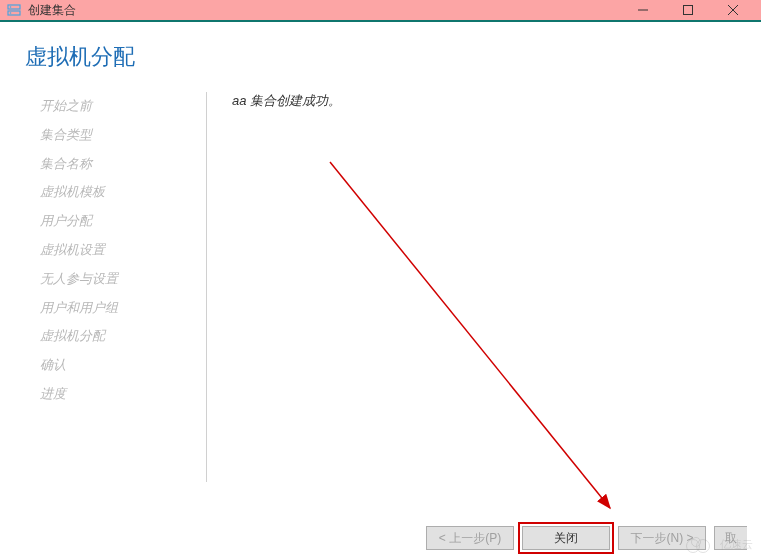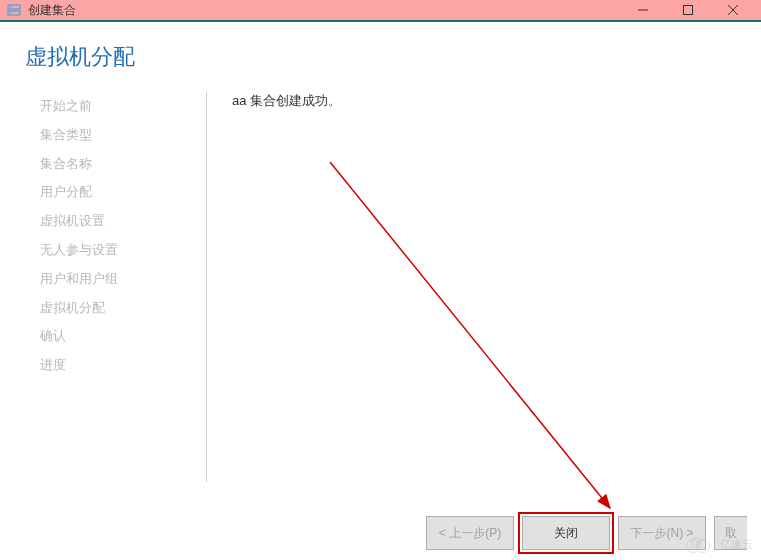--- a/index.html
+++ b/index.html
@@ -54,20 +54,21 @@
     .page-title {
       font-size: 22px;
       color: #1e6db5;
       font-weight: normal;
       margin-bottom: 20px;
       padding-left: 5px;
     }
     .main-columns {
       display: flex;
       height: 390px;
+      font-style: italic;
     }
     .sidebar {
       width: 168px;
       flex-shrink: 0;
     }
     .sidebar-item {
       padding: 4px 0 4px 20px;
       font-size: 13px;
       color: #b8b8b8;
       cursor: default;
@@ -94,21 +95,21 @@
     }
     .button-bar {
       position: absolute;
       bottom: 10px;
       right: 14px;
       display: flex;
       gap: 8px;
     }
     .wiz-btn {
       min-width: 88px;
-      height: 34px;
+      height: 24px;
       border: 1px solid #adadad;
       background: #e1e1e1;
       font-size: 12px;
       color: #333;
       padding: 0 10px;
       cursor: default;
       font-family: inherit;
     }
     .wiz-btn:disabled {
       color: #a0a0a0;
@@ -189,20 +190,21 @@
 </div>
 
 <div class="content-area">
   <h1 class="page-title">虚拟机分配</h1>
 
   <div class="main-columns">
     <div class="sidebar">
       <div class="sidebar-item">开始之前</div>
       <div class="sidebar-item">集合类型</div>
       <div class="sidebar-item">集合名称</div>
+      <div class="sidebar-item">虚拟机模板</div>
       <div class="sidebar-item">用户分配</div>
       <div class="sidebar-item">虚拟机设置</div>
       <div class="sidebar-item">无人参与设置</div>
       <div class="sidebar-item">用户和用户组</div>
       <div class="sidebar-item">虚拟机分配</div>
       <div class="sidebar-item">确认</div>
       <div class="sidebar-item">进度</div>
     </div>
 
     <div class="divider"></div>

